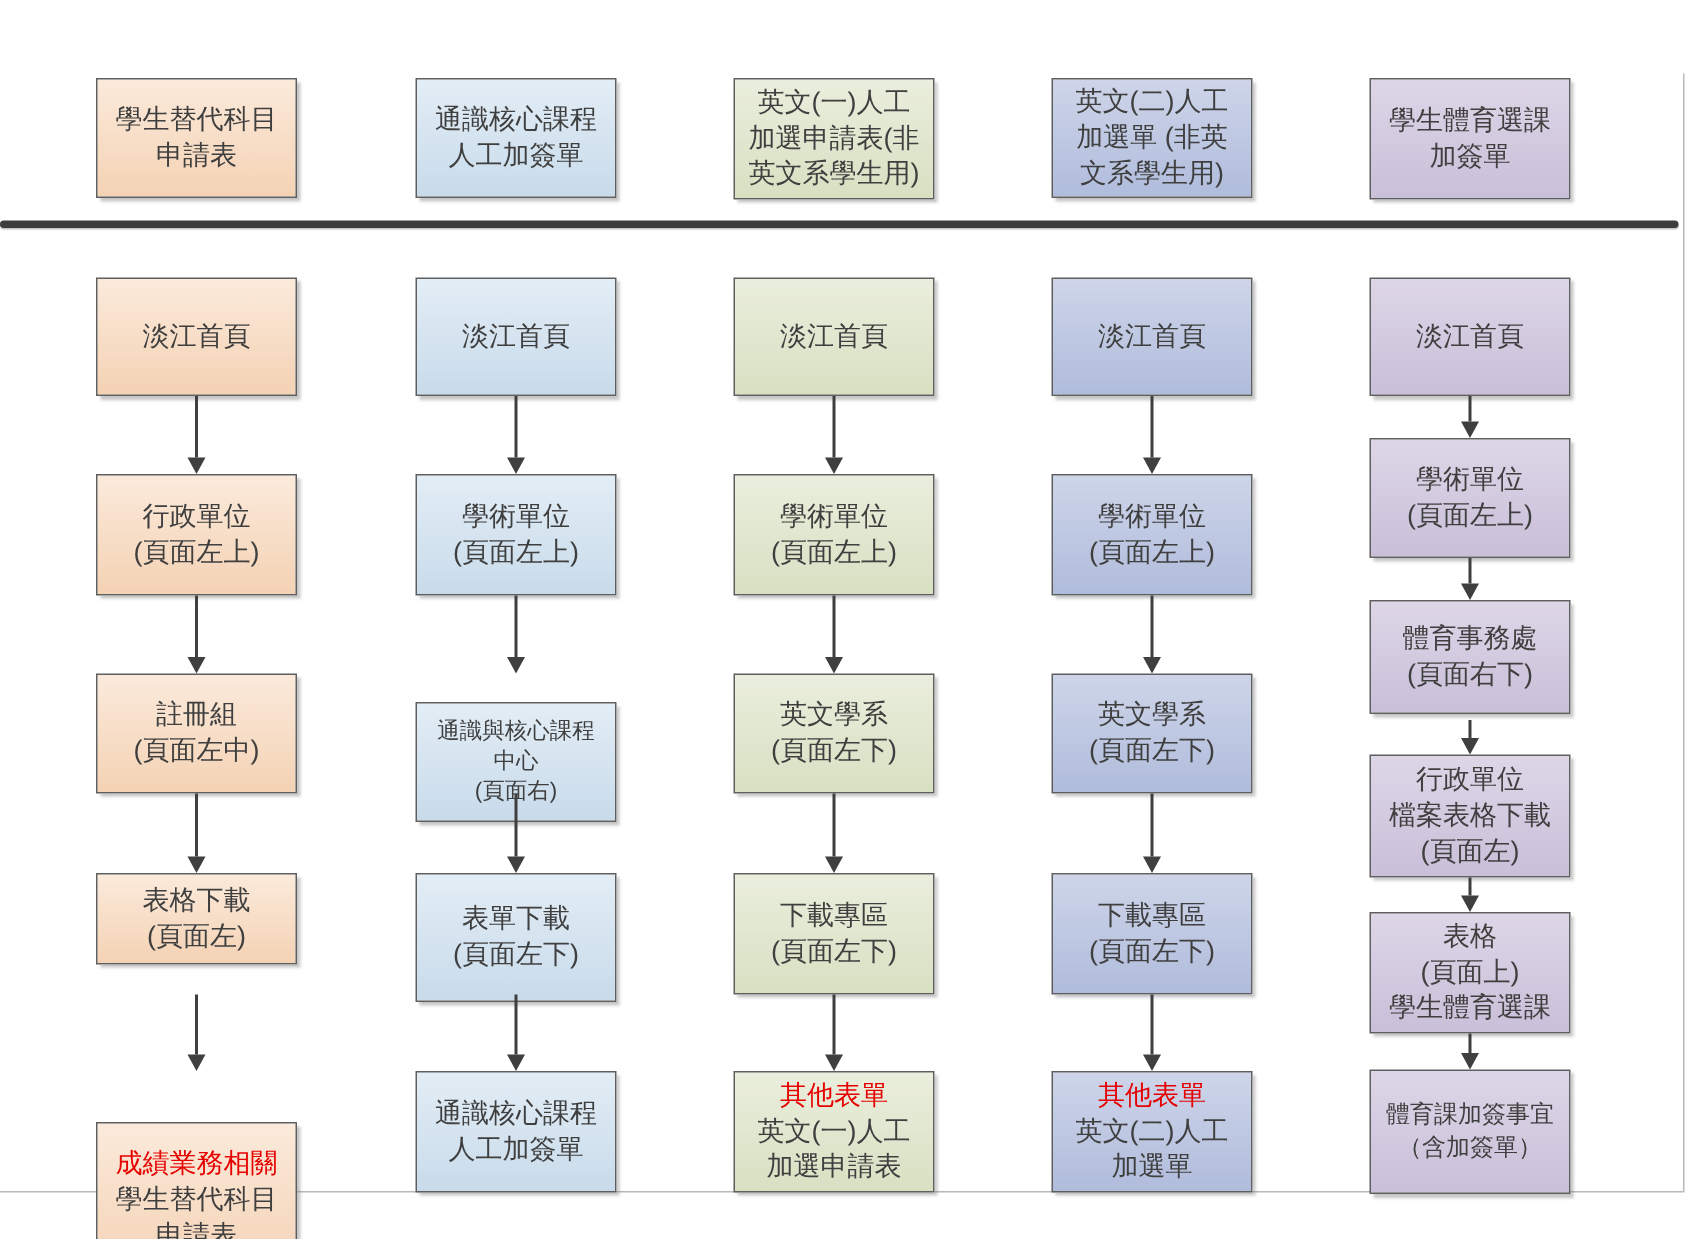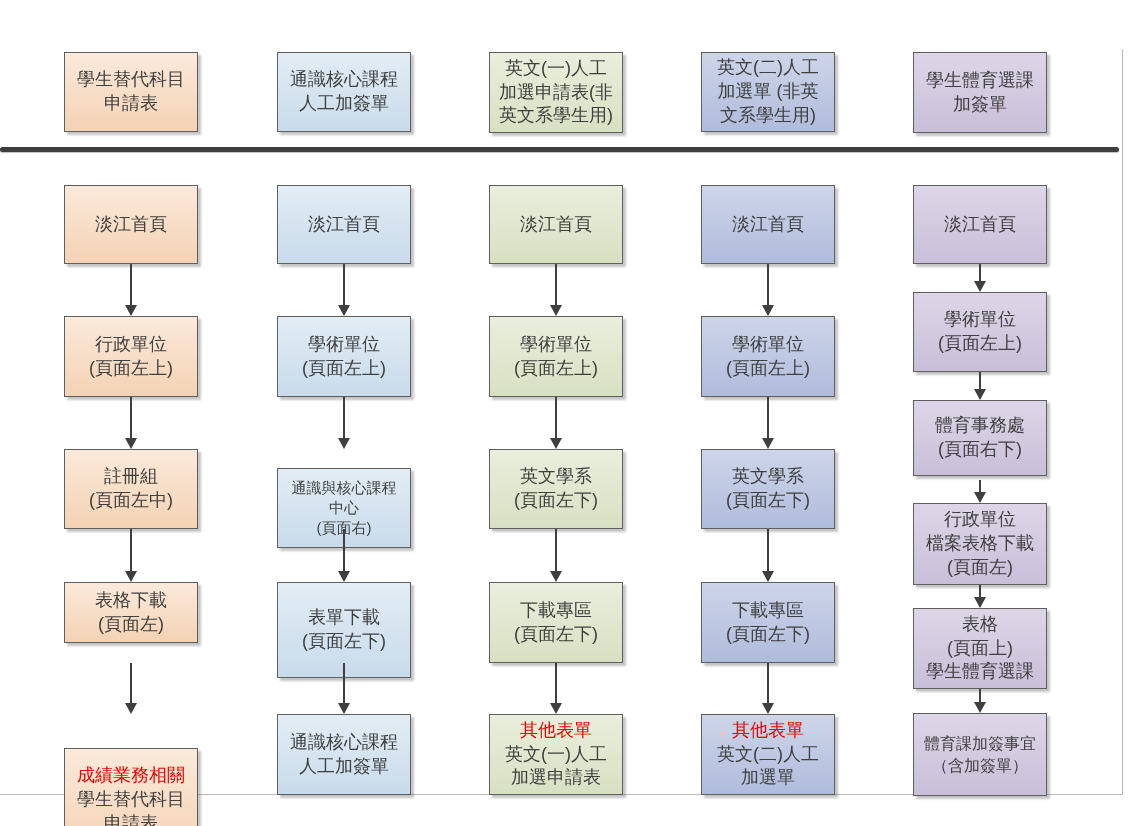--- a/index.html
+++ b/index.html
@@ -136,21 +136,21 @@
       </div>
     <div class="box sm" style="top:468px;height:80px">
       <span class="tx">通識與核心課程
 中心
 (頁面右)</span>
     </div>
     <div class="arrow" style="top:529px;height:53px">
         <i class="stem"></i>
         <i class="head"></i>
       </div>
-    <div class="box" style="top:582px;height:96px">
+    <div class="box" style="top:582px;height:86px">
       <span class="tx">表單下載
 (頁面左下)</span>
     </div>
     <div class="arrow" style="top:663px;height:51px">
         <i class="stem"></i>
         <i class="head"></i>
       </div>
     <div class="box" style="top:714px;height:81px">
       <span class="tx">通識核心課程
 人工加簽單</span>

